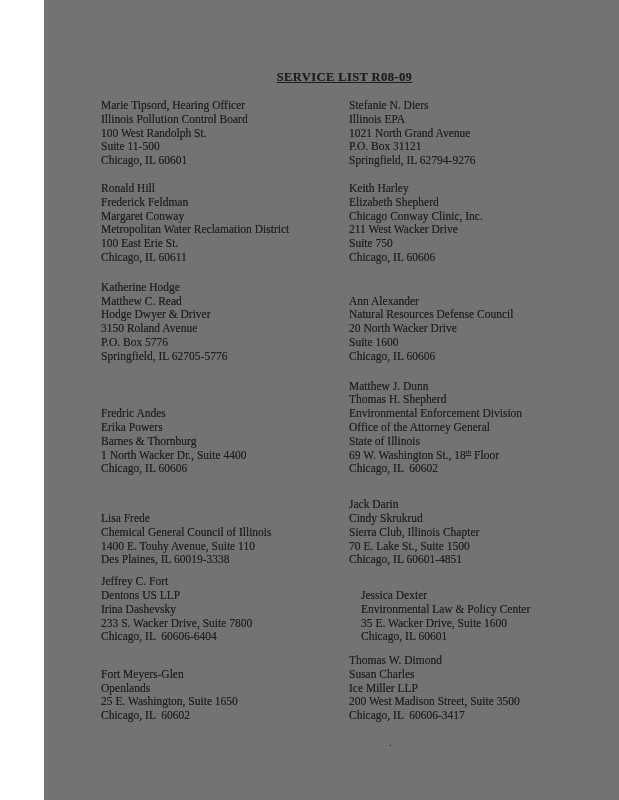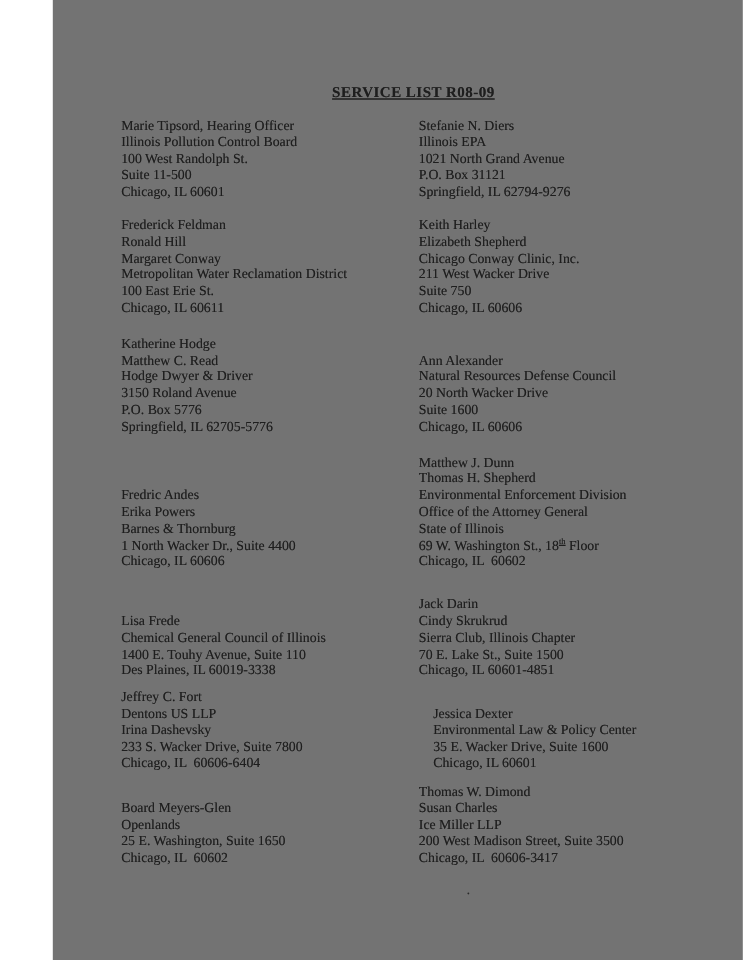--- a/index.html
+++ b/index.html
@@ -63,22 +63,22 @@
         <div class="line">Stefanie N. Diers</div>
         <div class="line">Illinois EPA</div>
         <div class="line">1021 North Grand Avenue</div>
         <div class="line">P.O. Box 31121</div>
         <div class="line">Springfield, IL 62794-9276</div>
       </div>
     </div>
 
     <div class="row r2">
       <div class="cell-left">
+        <div class="line">Ronald Hill</div>
         <div class="line">Frederick Feldman</div>
-        <div class="line">Ronald Hill</div>
         <div class="line">Margaret Conway</div>
         <div class="line">Metropolitan Water Reclamation District</div>
         <div class="line">100 East Erie St.</div>
         <div class="line">Chicago, IL 60611</div>
       </div>
       <div class="cell-right">
         <div class="line">Keith Harley</div>
         <div class="line">Elizabeth Shepherd</div>
         <div class="line">Chicago Conway Clinic, Inc.</div>
         <div class="line">211 West Wacker Drive</div>
@@ -151,21 +151,21 @@
       <div class="cell-right">
         <div class="line">Jessica Dexter</div>
         <div class="line">Environmental Law &amp; Policy Center</div>
         <div class="line">35 E. Wacker Drive, Suite 1600</div>
         <div class="line">Chicago, IL 60601</div>
       </div>
     </div>
 
     <div class="row r7">
       <div class="cell-left">
-        <div class="line">Board Meyers-Glen</div>
+        <div class="line">Fort Meyers-Glen</div>
         <div class="line">Openlands</div>
         <div class="line">25 E. Washington, Suite 1650</div>
         <div class="line">Chicago, IL  60602</div>
       </div>
       <div class="cell-right">
         <div class="line">Thomas W. Dimond</div>
         <div class="line">Susan Charles</div>
         <div class="line">Ice Miller LLP</div>
         <div class="line">200 West Madison Street, Suite 3500</div>
         <div class="line">Chicago, IL  60606-3417</div>

